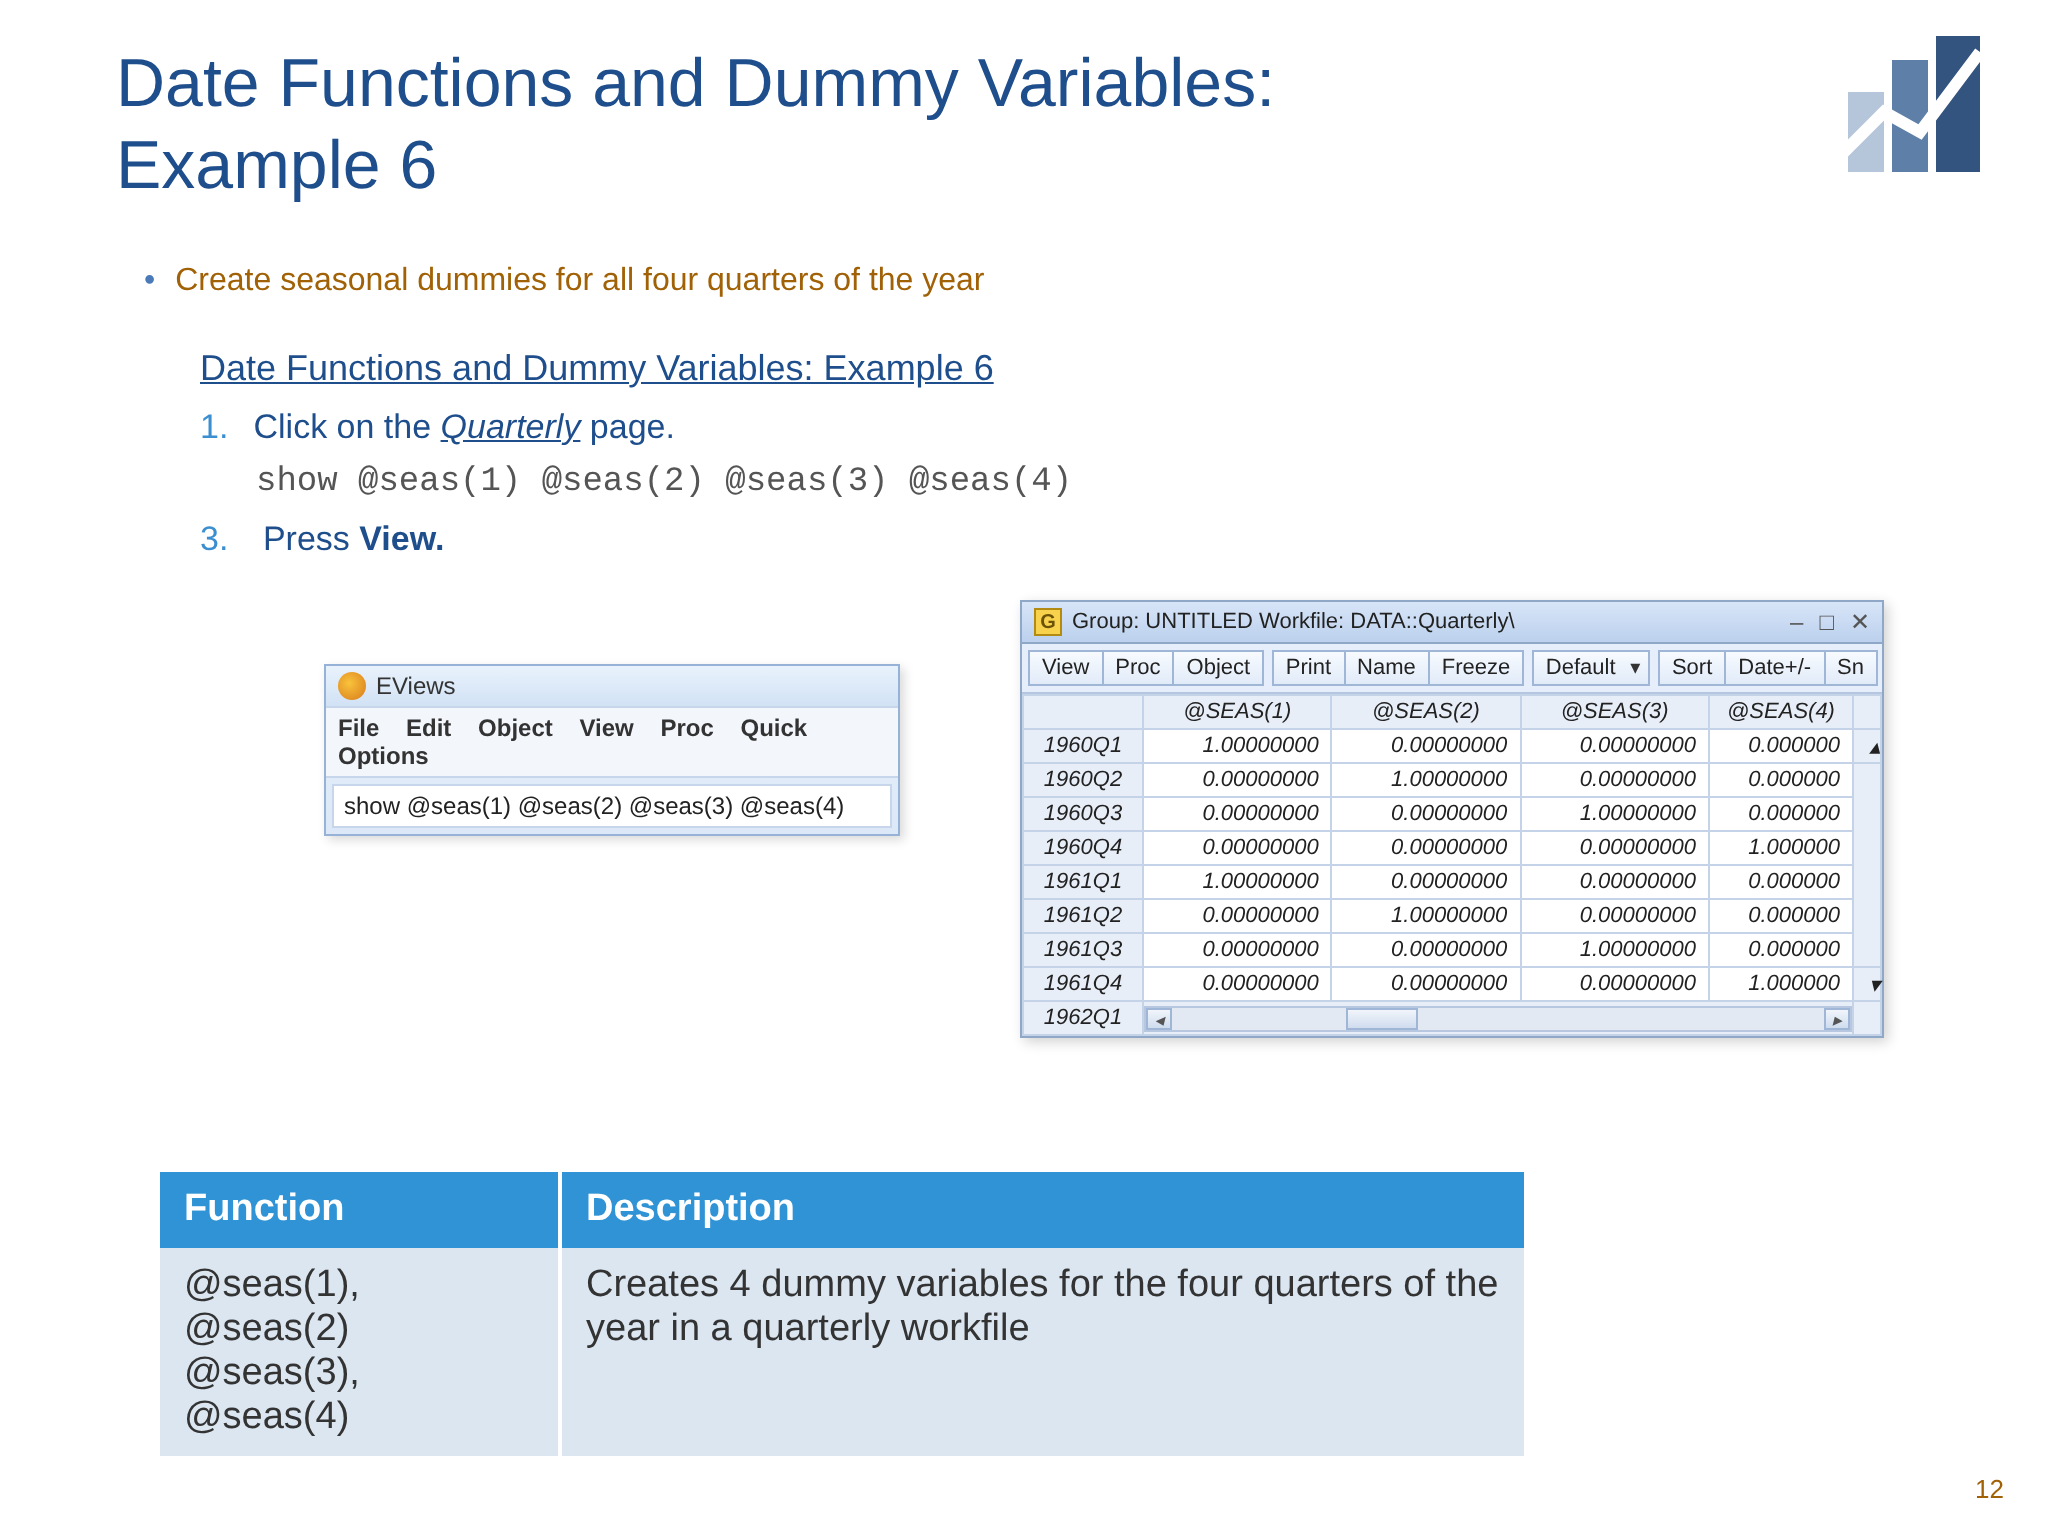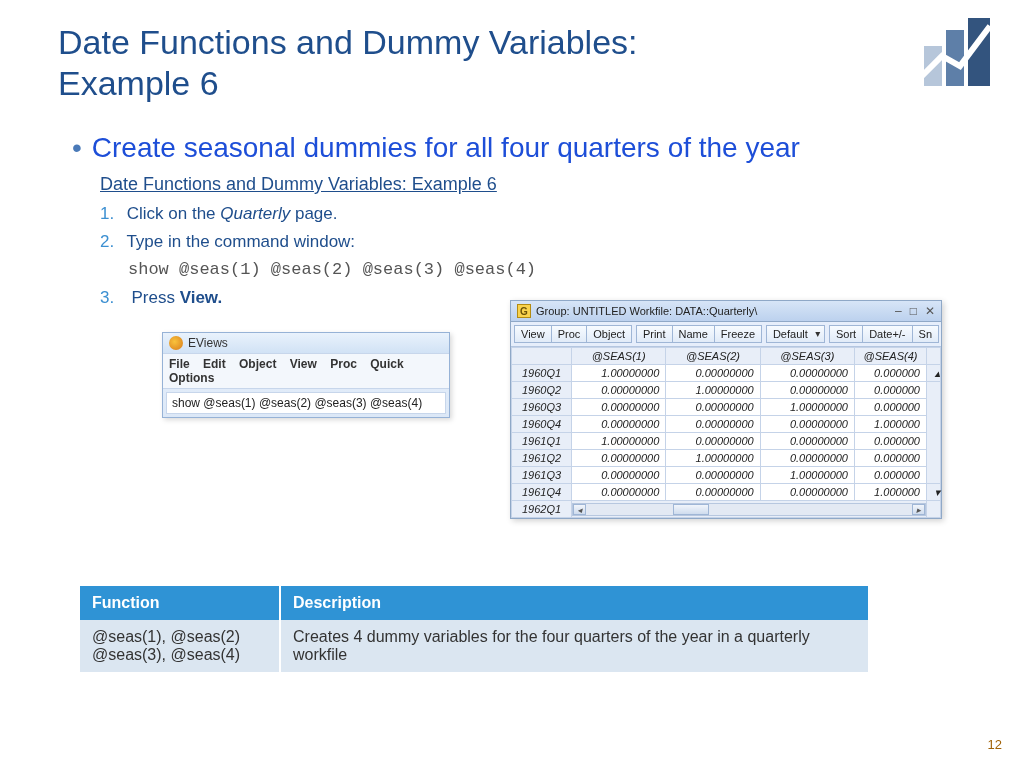--- a/index.html
+++ b/index.html
@@ -26,22 +26,22 @@
     position: absolute;
     top: 18px;
     right: 28px;
     width: 80px;
     height: 72px;
   }
   .bullet-main {
     position: absolute;
     top: 132px;
     left: 72px;
-    font-size: 28px;
-    color: #1d4ed8;
+    font-size: 16px;
+    color: #a16207;
   }
   .bullet-main::before {
     content: "•";
     margin-right: 10px;
     color: #4a7ab8;
   }
   .sub-title-link {
     position: absolute;
     top: 174px;
     left: 100px;
@@ -51,21 +51,21 @@
   }
   .steps {
     position: absolute;
     top: 200px;
     left: 100px;
     font-size: 17px;
     color: #1f4e8c;
     line-height: 1.65;
   }
   .steps .num { color: #3b8fd1; display:inline-block; width:22px;}
-  .italic { font-style: italic; }
+  .italic { font-style: italic; text-decoration: underline; }
   .mono { font-family: "Courier New", monospace; color: #555; margin-left:28px;}
   .bold { font-weight: bold; }
 
   
   .ev-window {
     position: absolute;
     top: 332px;
     left: 162px;
     width: 288px;
     border: 1px solid #96b2d6;
@@ -158,23 +158,23 @@
   .scroll-thumb { position:absolute; left:100px; top:0; width:36px; height:11px; background:linear-gradient(#f1f5fb,#cfdcee); border:1px solid #9fb6d6;}
   .scroll-arrow { position:absolute; top:0; width:13px; height:11px; background:linear-gradient(#f1f5fb,#cfdcee); border:1px solid #9fb6d6; font-size:9px; text-align:center; line-height:11px; color:#555;}
   .sa-left{left:0;} .sa-right{right:0;}
   .vtrack { font-size:9px; color:#777; text-align:center; }
 
   
   .fn-table {
     position:absolute;
     top:586px;
     left:80px;
-    width:788px;
+    width:682px;
     border-collapse:collapse;
-    font-size:16px;
+    font-size:19px;
     border-radius:29px;
   }
   .fn-table th {
     background:#2f93d5;
     color:#fff;
     text-align:left;
     padding:8px 12px;
     font-weight:bold;
     border-right:2px solid #fff;
   }
@@ -212,24 +212,20 @@
 </div>
 
 <div class="bullet-main">Create seasonal dummies for all four quarters of the year</div>
 
 <div class="sub-title-link">Date Functions and Dummy Variables: Example 6</div>
 
 <div class="steps">
   <div>
     <span class="num">1.</span>
     <span>Click on the </span><span class="italic">Quarterly</span><span> page.</span>
-  </div>
-  <div>
-    <span class="num">2.</span>
-    <span>Type in the command window:</span>
   </div>
   <div class="mono">show @seas(1) @seas(2) @seas(3) @seas(4)</div>
   <div>
     <span class="num">3.</span>
     &nbsp;<span>Press </span><span class="bold">View.</span>
   </div>
 </div>
 
 <div class="ev-window">
   <div class="ev-titlebar">

